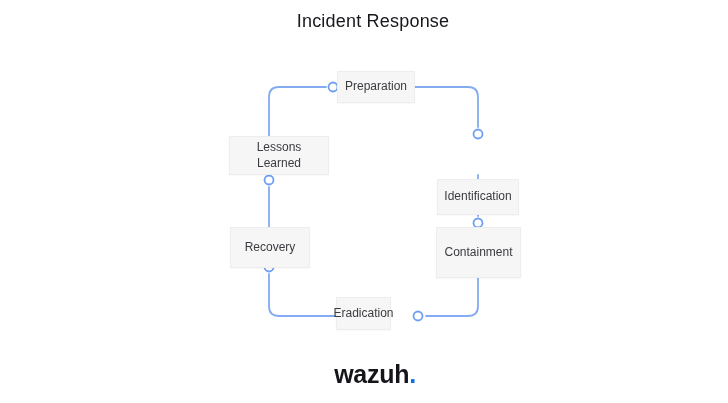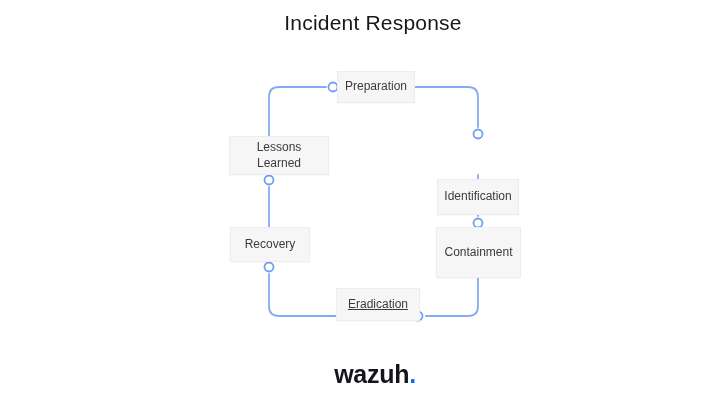--- a/index.html
+++ b/index.html
@@ -10,21 +10,21 @@
     background: var(--color-background, #ffffff);
     font-family: "Liberation Sans", sans-serif;
     overflow: hidden;
   }
   .title {
     position: absolute;
     top: 11px;
     left: 373px;
     transform: translateX(-50%);
     white-space: nowrap;
-    font-size: 21px;
+    font-size: 18px;
     font-weight: 500;
     letter-spacing: 0.2px;
     color: var(--color-title-text, #17171c);
     margin: 0;
   }
   .wires {
     position: absolute;
     left: 0; top: 0;
     width: 728px; height: 403px;
   }
@@ -51,22 +51,22 @@
     box-shadow: 0 1px 2px rgba(0,0,0,0.03);
     color: var(--color-box-text, #3b3b40);
     font-size: 12px;
     line-height: 1.3;
     padding: 0 3px;
     box-sizing: border-box;
   }
   .node--preparation    { left: 337px; top: 71px;  width: 78px; height: 32px; }
   .node--identification { left: 437px; top: 138px; width: 82px; height: 36px; margin-top: 41px; }
   .node--containment    { left: 436px; top: 227px; width: 85px; height: 51px; }
-  .node--eradication    { left: 336px; top: 288px; width: 84px; height: 33px; text-decoration: underline; }
-  .node--recovery       { left: 230px; top: 227px; width: 80px; height: 35px; }
+  .node--eradication    { left: 336px; top: 297px; width: 55px; height: 33px; }
+  .node--recovery       { left: 230px; top: 227px; width: 80px; height: 41px; }
   .node--lessons        { left: 229px; top: 136px; width: 100px; height: 39px; }
   .brand {
     position: absolute;
     top: 360px;
     left: 375px;
     transform: translateX(-50%);
     white-space: nowrap;
     font-size: 25px;
     font-weight: 700;
     letter-spacing: -0.3px;

